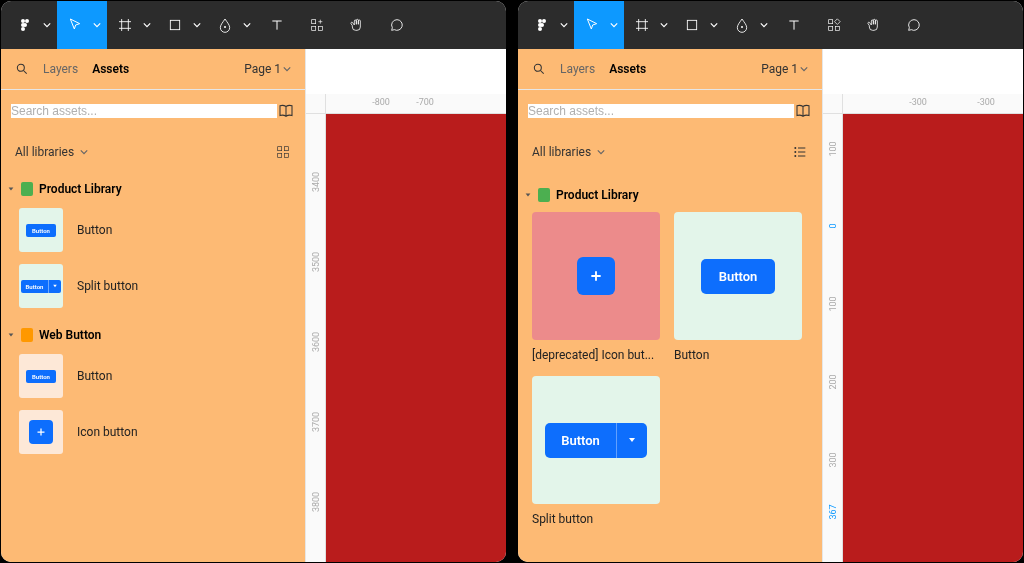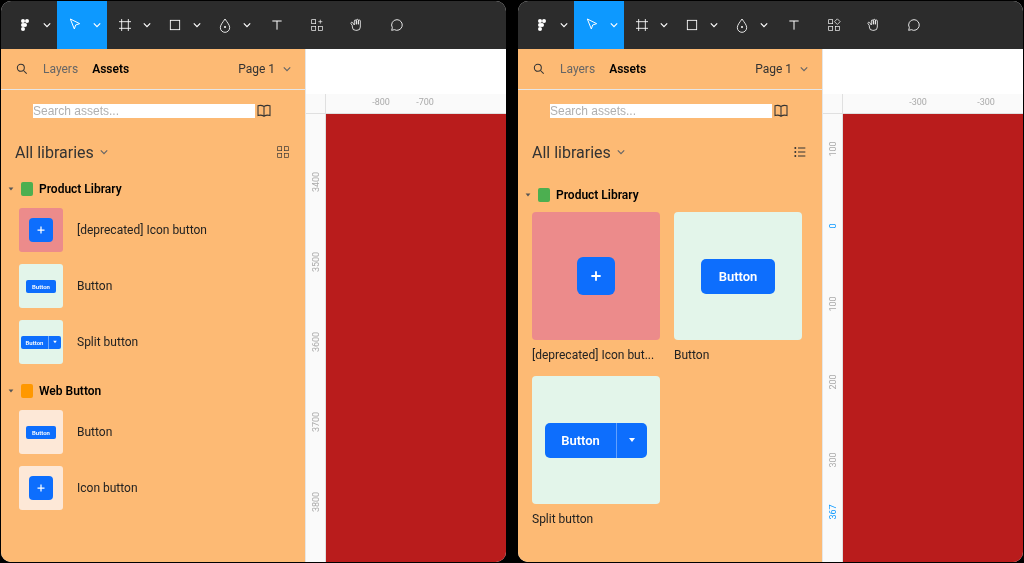--- a/index.html
+++ b/index.html
@@ -67,45 +67,45 @@
     font-size: 12px;
   }
   .sb-tab { color: #666; cursor: pointer; }
   .sb-tab.active { color: #000; font-weight: 600; }
   .sb-page {
     margin-left: auto;
     color: #333;
     font-size: 12px;
     display: flex;
     align-items: center;
-    gap: 8px;
+    gap: 2px;
     cursor: pointer;
   }
   .sb-divider { height: 1px; background: #e6e6e6; }
   .search-row {
     display: flex;
     align-items: center;
-    padding: 0 32px;
+    padding: 0 10px;
     height: 42px;
   }
   .search-input {
     border: none;
     outline: none;
     font-size: 12px;
     flex: 1;
     color: #888;
   }
   .search-input::placeholder { color: #b0b0b0; }
   .book-icon { color: #333; cursor: pointer; }
   .filter-row {
     display: flex;
     align-items: center;
     padding: 0 14px;
     height: 40px;
-    font-size: 16px;
+    font-size: 12px;
     color: #333;
   }
   .lib-dd { display: flex; align-items: center; gap: 6px; cursor: pointer; }
   .view-toggle { margin-left: auto; cursor: pointer; color: #333; }
   .tree { flex: 1; overflow-y: auto; padding: 4px 0 12px 0; }
   .lib-header {
     display: flex;
     align-items: center;
     gap: 6px;
     padding: 6px 10px 6px 6px;
@@ -401,30 +401,20 @@
         </span>
       </div>
 
       <div class="tree">
         <div class="lib-header">
           <svg width="8" height="8" viewBox="0 0 10 10">
               <path d="M2 3l3 4 3-4z" fill="#555"></path>
             </svg>
           <span class="lib-badge green-badge"></span>
           <span>Product Library</span>
-        </div>
-        <div class="asset-row">
-          <div class="asset-thumb pink">
-              <div class="plus-btn">
-                <svg width="12" height="12" viewBox="0 0 24 24">
-                  <path d="M12 5v14M5 12h14" stroke="#fff" stroke-width="2.5"></path>
-                </svg>
-              </div>
-            </div>
-          <span class="asset-label">[deprecated] Icon button</span>
         </div>
         <div class="asset-row">
           <div class="asset-thumb mint">
               <span class="mini-btn">Button</span>
             </div>
           <span class="asset-label">Button</span>
         </div>
         <div class="asset-row">
           <div class="asset-thumb mint">
               <span class="mini-split">

